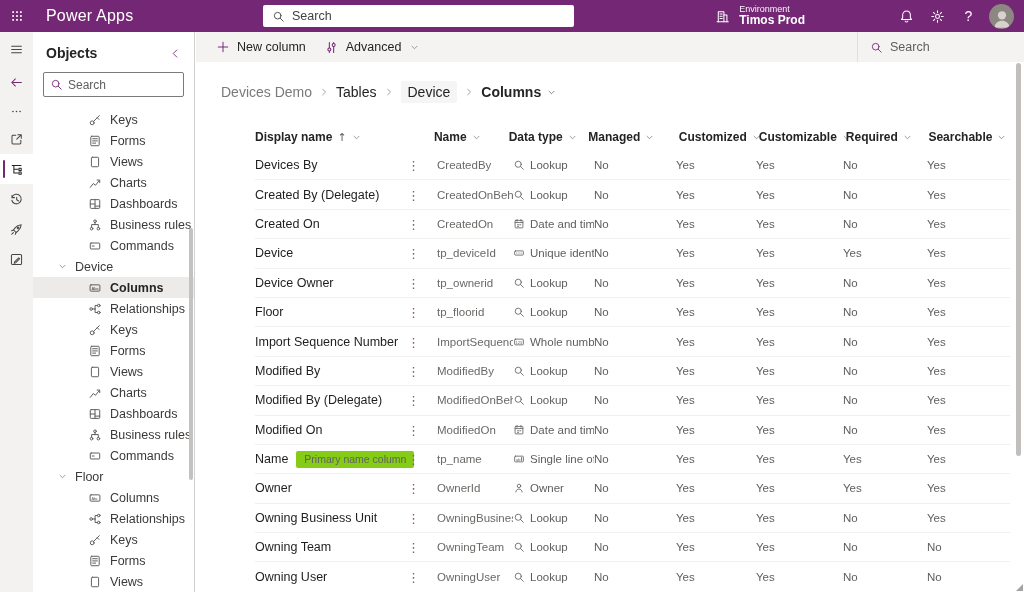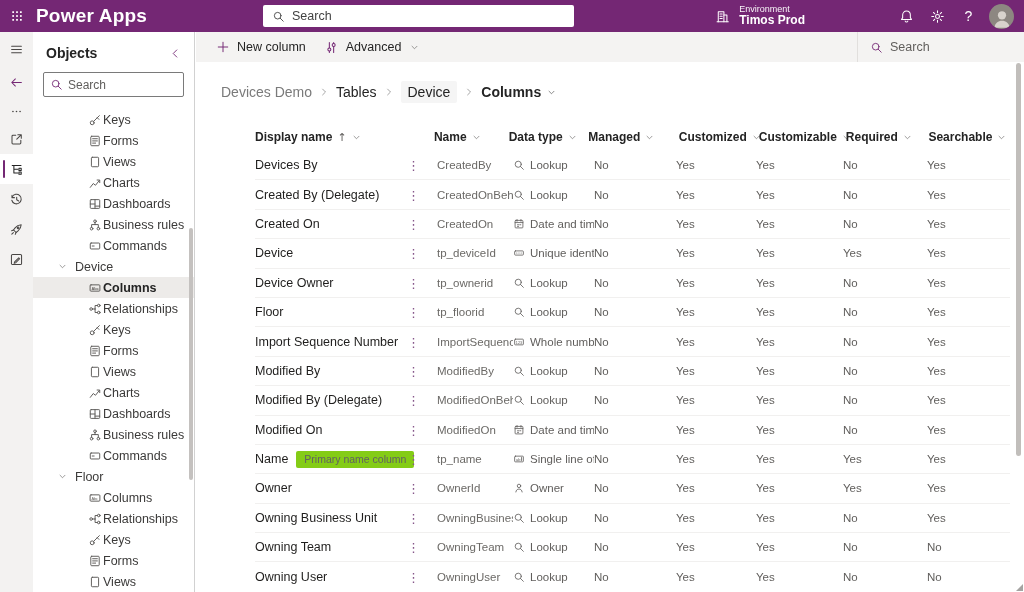--- a/index.html
+++ b/index.html
@@ -3,21 +3,21 @@
 <meta charset="utf-8">
 <style>
   * { box-sizing: border-box; margin: 0; padding: 0; }
   html,body { width:1024px; height:592px; overflow:hidden; background:#fff;
     font-family:"Liberation Sans", sans-serif; -webkit-font-smoothing:antialiased; }
 
   
   .topbar { position:fixed; top:0; left:0; width:1024px; height:32px; background:#742774;
     color:#fff; display:flex; align-items:center; z-index:50; }
   .waffle { width:34px; height:32px; display:flex; align-items:center; justify-content:center; cursor:pointer; }
-  .app-name { font-size:19px; font-weight:700; letter-spacing:.2px; margin-left:2px; cursor:pointer; }
+  .app-name { font-size:16px; font-weight:400; letter-spacing:.2px; margin-left:12px; cursor:pointer; }
   .topbar-search { position:absolute; left:263px; top:5px; width:311px; height:22px; background:#fff;
     border-radius:2px; display:flex; align-items:center; padding:0 9px; gap:7px; color:#424242; }
   .topbar-search input { border:none; outline:none; background:transparent; font-size:12.5px; flex:1;
     font-family:"Liberation Sans",sans-serif; color:#242424; }
   .topbar-search input::placeholder { color:#424242; }
   .topbar-right { margin-left:auto; display:flex; align-items:center; height:100%; }
   .env { display:flex; align-items:center; gap:9px; padding:0 14px; height:100%; margin-right:72px; cursor:pointer; }
   .env-text { line-height:1.15; }
   .env-label { font-size:9px; opacity:.95; }
   .env-name { font-size:12px; font-weight:700; }
@@ -46,21 +46,21 @@
   .objects-title { font-size:14px; font-weight:700; color:#242424; }
   .collapse-btn { color:#742774; cursor:pointer; display:flex; }
   .objects-search { margin:0 10px; height:25px; border:1px solid #7a7a7a; border-radius:2px;
     display:flex; align-items:center; padding:0 6px; gap:5px; color:#742774; background:#fff; }
   .objects-search input { border:none; outline:none; flex:1; min-width:0; font-size:12px;
     font-family:"Liberation Sans",sans-serif; color:#242424; background:transparent; }
   .objects-search input::placeholder { color:#605e5c; }
   .tree { margin-top:12px; font-size:12.5px; color:#3b3a39; }
   .tree-group { height:21px; display:flex; align-items:center; gap:8px; padding-left:25px; cursor:pointer; }
   .tree-group .chev { color:#605e5c; display:flex; }
-  .tree-item { height:21px; display:flex; align-items:center; gap:1px; padding-left:55px; cursor:pointer;
+  .tree-item { height:21px; display:flex; align-items:center; gap:8px; padding-left:55px; cursor:pointer;
     white-space:nowrap;text-align:right; }
   .tree-item .t-ic { color:#5d5b58; display:flex; flex:none; }
   .tree-item.selected { background:#edebe9; font-weight:700; color:#242424; }
   .objects-scrollbar { position:absolute; right:1px; top:196px; width:4px; height:252px;
     background:#c4c1bf; border-radius:2px; }
 
   
   .main { position:fixed; top:32px; left:196px; width:828px; height:560px; background:#fff; }
   .toolbar { height:30px; background:#f4f3f2; display:flex; align-items:center; padding-left:11px; }
   .tb-btn { display:flex; align-items:center; gap:7px; padding:0 9px; height:30px; cursor:pointer;

